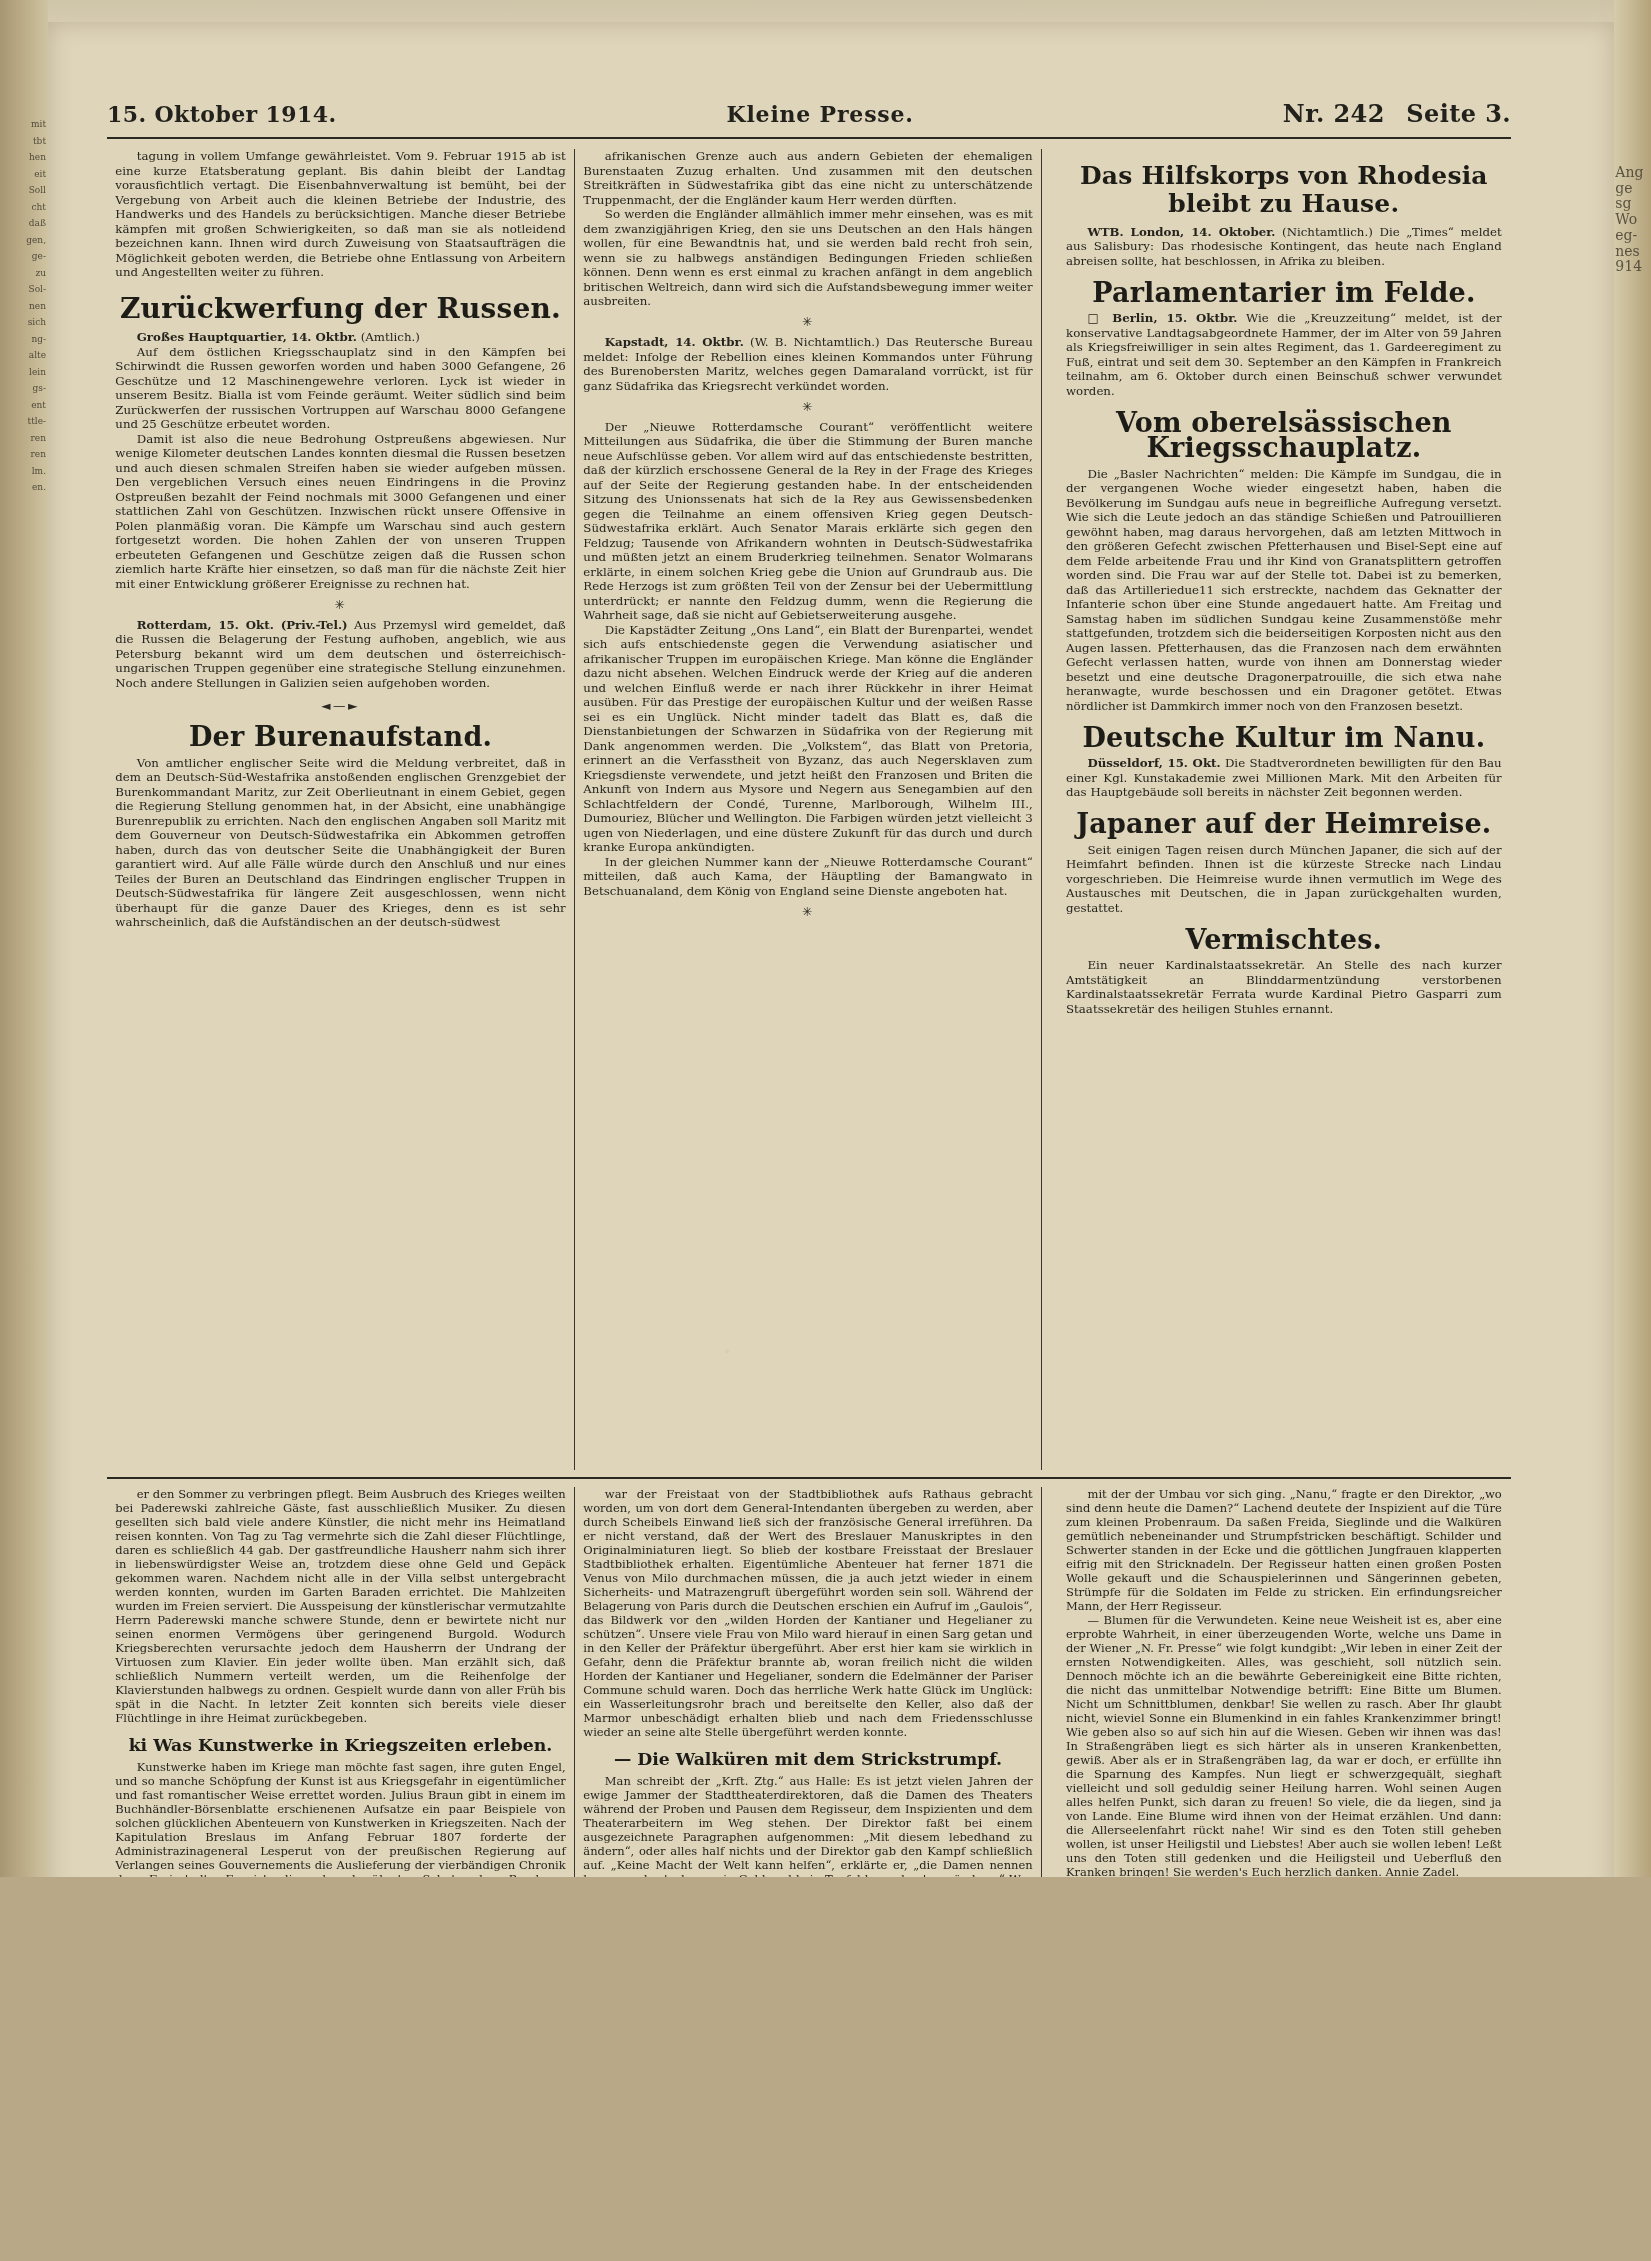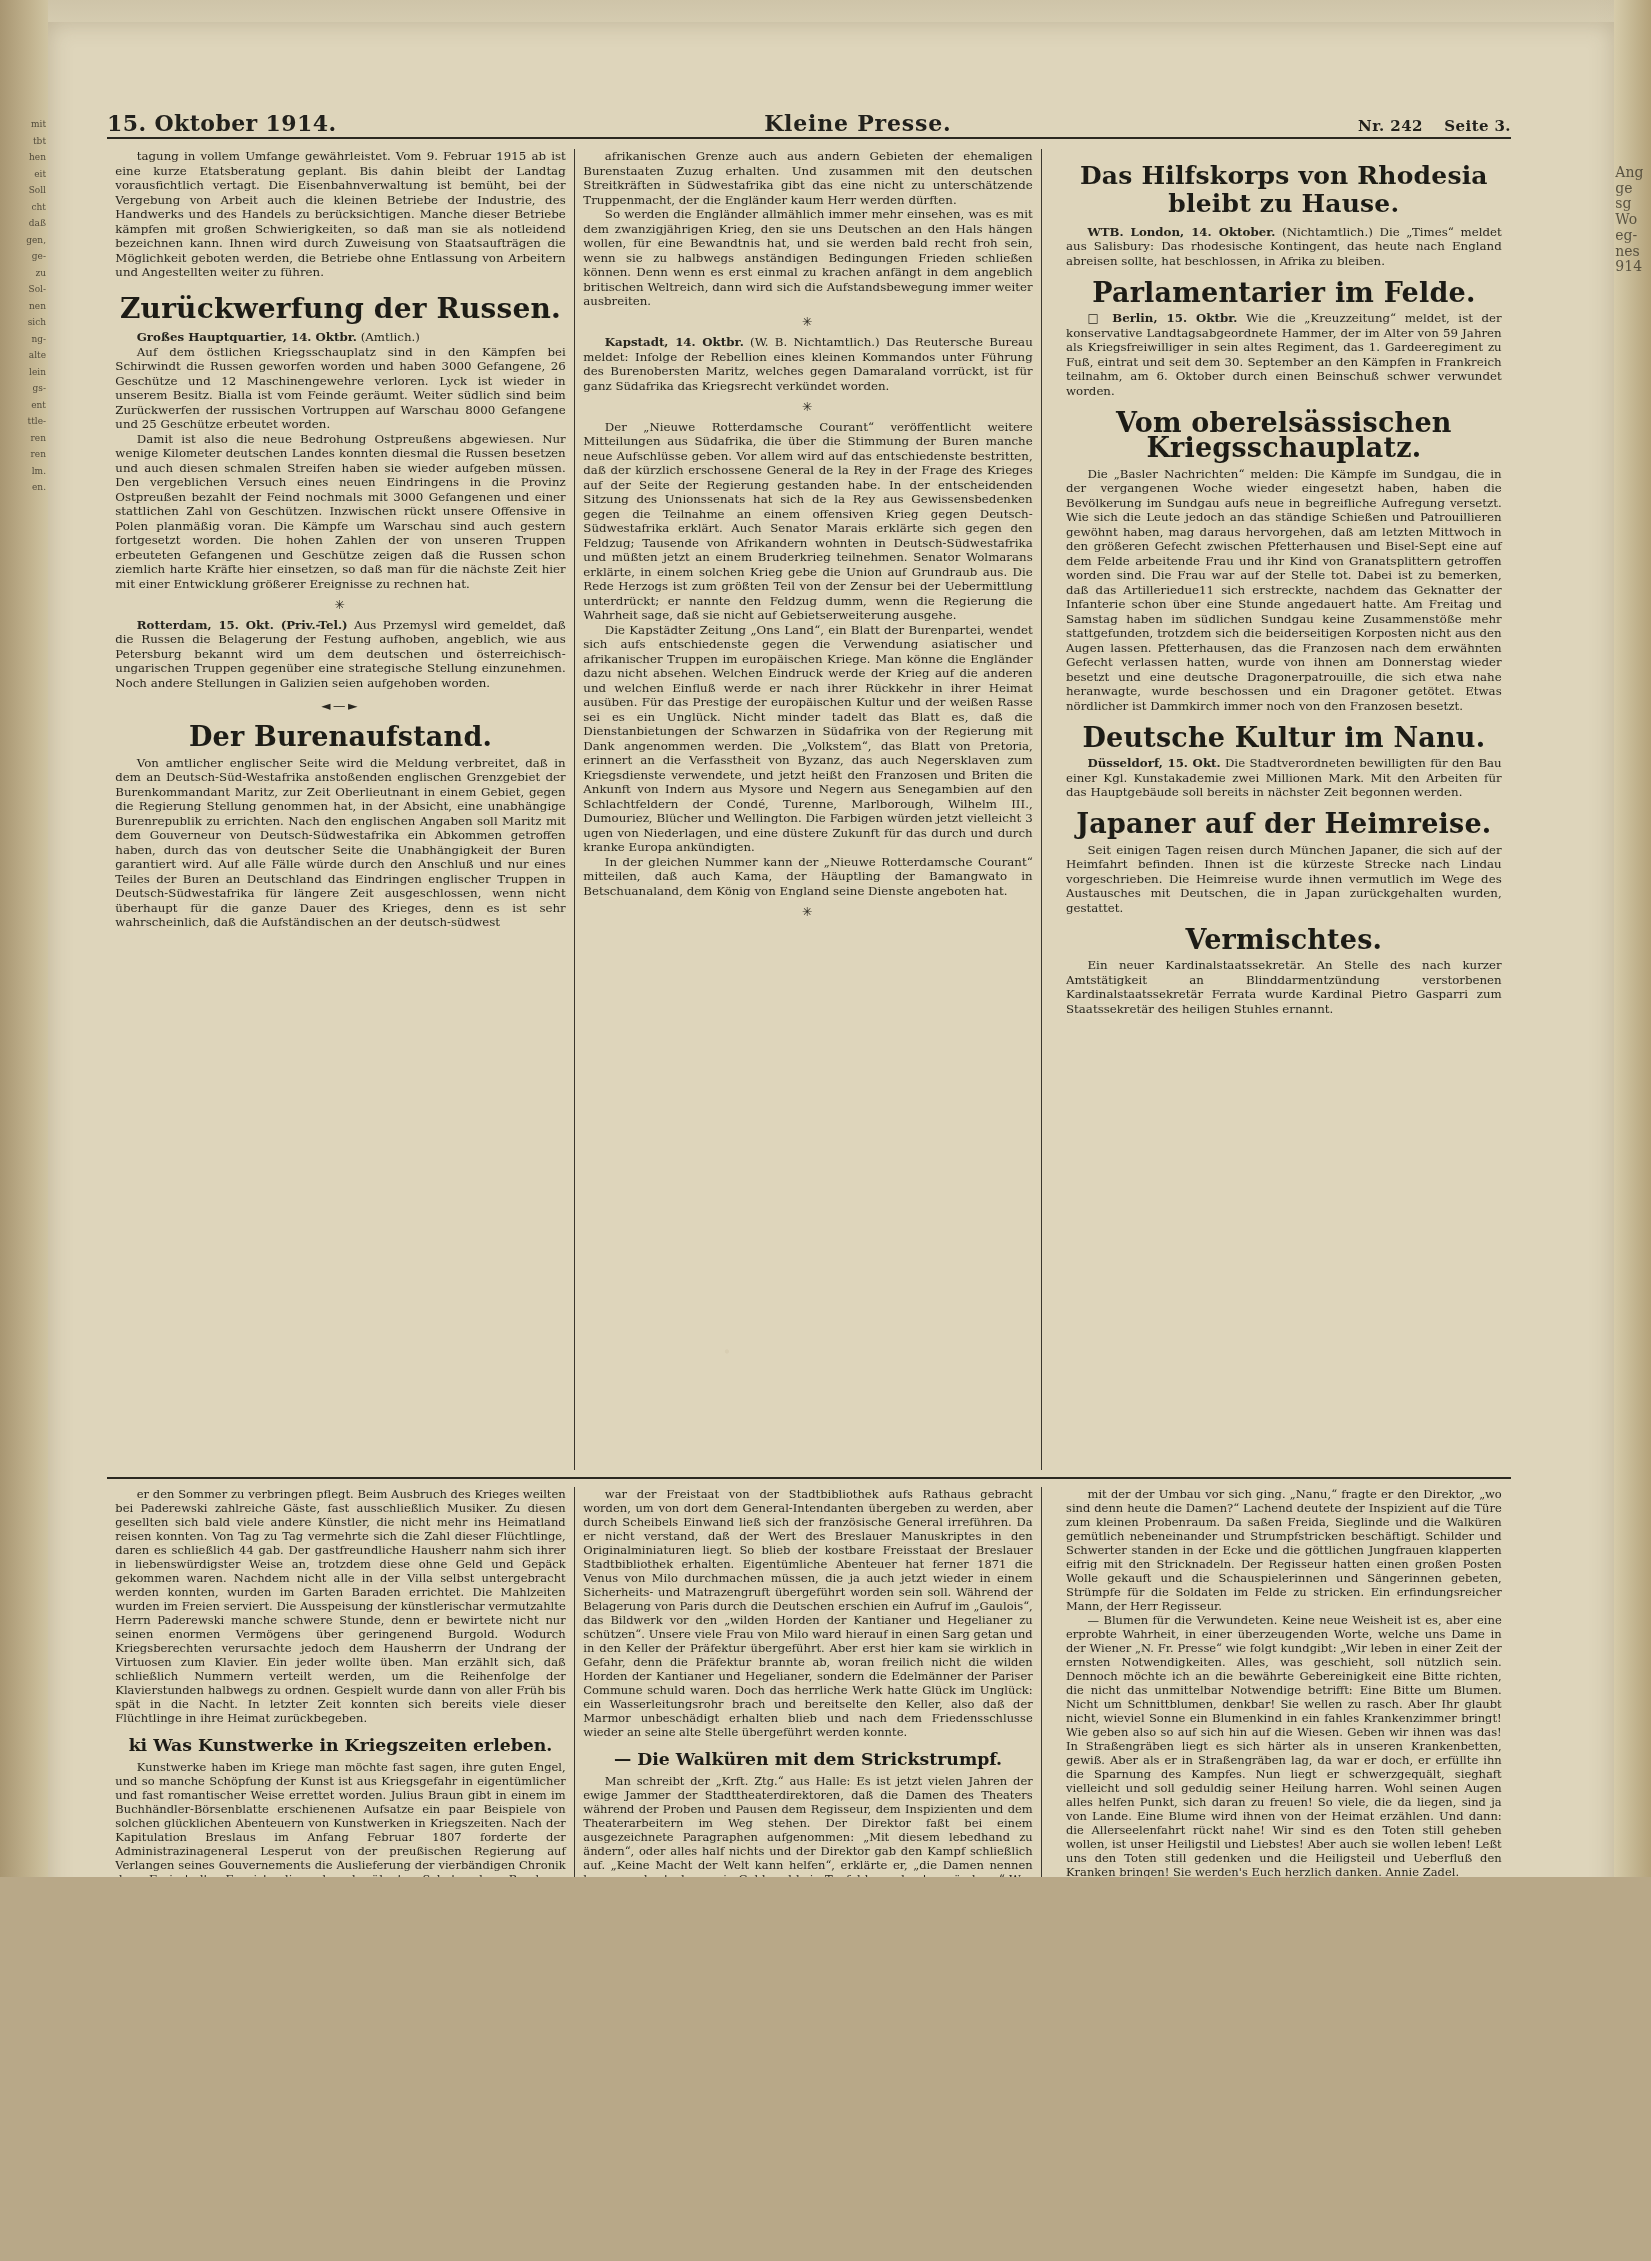--- a/index.html
+++ b/index.html
@@ -48,30 +48,30 @@
       radial-gradient(circle at 12% 30%, rgba(130,100,60,0.10) 0 1.7px, transparent 2.5px),
       radial-gradient(circle at 44% 72%, rgba(130,100,60,0.08) 0 1.7px, transparent 2.5px),
       radial-gradient(circle at 78% 18%, rgba(130,100,60,0.08) 0 1.7px, transparent 2.5px),
       radial-gradient(circle at 66% 88%, rgba(130,100,60,0.07) 0 1.7px, transparent 2.5px);
     opacity: .8;
   }
 
   
   .masthead {
     position: absolute;
-    left: 107px; top: 110px; width: 1404px;
+    left: 107px; top: 99px; width: 1404px;
     display: flex; align-items: baseline; justify-content: space-between;
   }
   .mh-left, .mh-mid, .mh-right {
     font-family: "DejaVu Serif", serif;
     color: #22211c;
   }
   .mh-left { font-size: 22px; font-weight: bold; letter-spacing: 0.4px; }
   .mh-mid { font-size: 22px; font-weight: bold; letter-spacing: 0.8px; margin-left: 21px; }
-  .mh-right { font-size: 15px; font-weight: bold; letter-spacing: 0.4px; }
+  .mh-right { font-size: 24px; font-weight: bold; letter-spacing: 0.4px; }
   .mh-right .sep { display:inline-block; width: 21.5px; }
 
   .rule-top {
     position: absolute; left: 107px; top: 137px; width: 1404px;
     height: 1.7px; background: #2a2820;
   }
 
   
   .cols {
     position: absolute;

